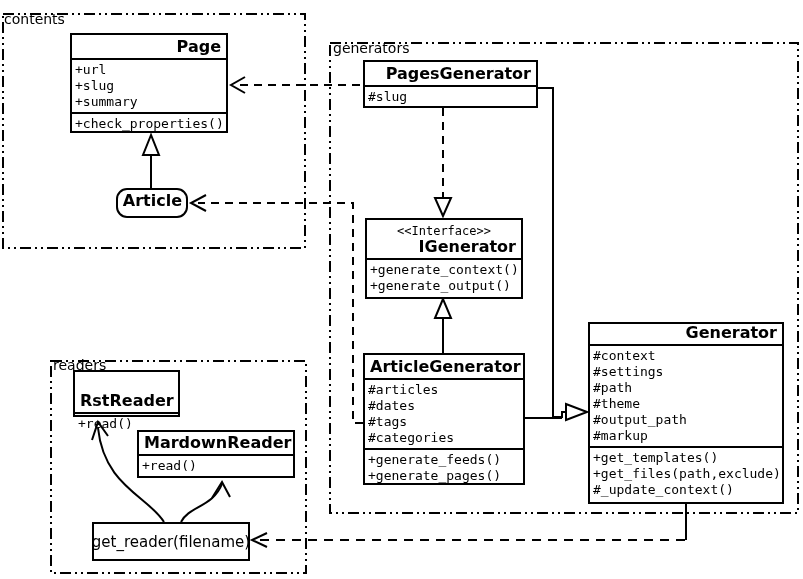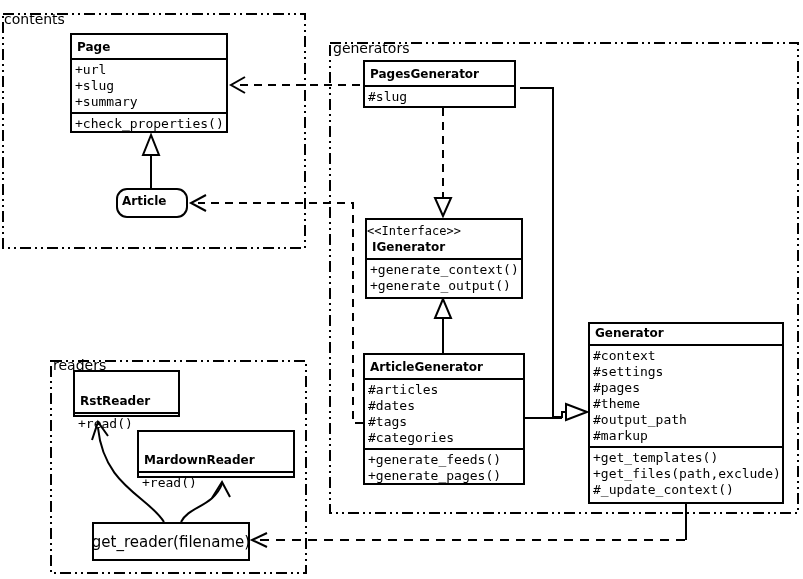--- a/index.html
+++ b/index.html
@@ -11,31 +11,31 @@
   svg.layer { position:absolute; left:0; top:0; width:803px; height:579px; }
   .pkg-label {
     position:absolute; font-size:14px; line-height:16px; color:#000;
     font-family:"DejaVu Sans", sans-serif;
     margin-top:12px;
   }
   .uml-class {
     position:absolute; border:2px solid #000; background:#fff;
   }
   .uml-title {
-    font-weight:bold; font-size:12px; line-height:18px; text-align:left;
+    font-weight:bold; font-size:16px; line-height:18px; text-align:right;
     padding:3px 5px 2px;
   }
   .uml-sec { border-top:2px solid #000; padding:2px 3px; }
   .mono-line {
     font-family:"DejaVu Sans Mono", monospace; font-size:13px; line-height:16px;
     white-space:pre;
   }
   .stereotype {
     font-family:"DejaVu Sans Mono", monospace; font-size:12px; line-height:14px;
-    padding-top:4px;
+    text-align:center; padding-top:4px;
   }
   .stereo-title { padding-top:0; }
   .fn-box {
     position:absolute; border:2px solid #000; background:#fff;
     display:flex; align-items:center; justify-content:center;
     font-size:15px; font-family:"DejaVu Sans", sans-serif;
   }
 </style>
 </head>
 <body>
@@ -91,21 +91,21 @@
     </div>
     <div class="uml-sec">
       <div class="mono-line">+check_properties()</div>
     </div>
   </div>
 
   <div class="uml-class" style="left:116px; top:188px; width:72px; height:30px;border-radius:11px;">
     <div class="uml-title" style="padding:2px 4px;">Article</div>
   </div>
 
-  <div class="uml-class" style="left:363px; top:60px; width:153px; height:48px;">
+  <div class="uml-class" style="left:363px; top:60px; width:175px; height:48px;">
     <div class="uml-title">PagesGenerator</div>
     <div class="uml-sec">
       <div class="mono-line">#slug</div>
     </div>
   </div>
 
   <div class="uml-class" style="left:365px; top:218px; width:158px; height:81px;">
     <div class="stereotype">&lt;&lt;Interface&gt;&gt;</div>
     <div class="uml-title stereo-title">IGenerator</div>
     <div class="uml-sec">
@@ -126,41 +126,41 @@
       <div class="mono-line">+generate_feeds()</div>
       <div class="mono-line">+generate_pages()</div>
     </div>
   </div>
 
   <div class="uml-class" style="left:588px; top:322px; width:196px; height:182px;">
     <div class="uml-title" style="padding-top:0;">Generator</div>
     <div class="uml-sec">
       <div class="mono-line">#context</div>
       <div class="mono-line">#settings</div>
-      <div class="mono-line">#pages</div>
+      <div class="mono-line">#path</div>
       <div class="mono-line">#theme</div>
       <div class="mono-line">#output_path</div>
       <div class="mono-line">#markup</div>
     </div>
     <div class="uml-sec">
       <div class="mono-line">+get_templates()</div>
       <div class="mono-line">+get_files(path,exclude)</div>
       <div class="mono-line">#_update_context()</div>
     </div>
   </div>
 
   <div class="uml-class" style="left:73px; top:370px; width:107px; height:47px;">
     <div class="uml-title" style="padding-top:20px;">RstReader</div>
     <div class="uml-sec">
       <div class="mono-line">+read()</div>
     </div>
   </div>
 
   <div class="uml-class" style="left:137px; top:430px; width:158px; height:48px;">
-    <div class="uml-title" style="padding-top:19px;">MardownReader</div>
+    <div class="uml-title" style="padding-top:2px;">MardownReader</div>
     <div class="uml-sec">
       <div class="mono-line">+read()</div>
     </div>
   </div>
 
   <div class="fn-box" style="left:92px; top:522px; width:158px; height:39px;">
     <span>get_reader(filename)</span>
   </div>
 
 </div>

